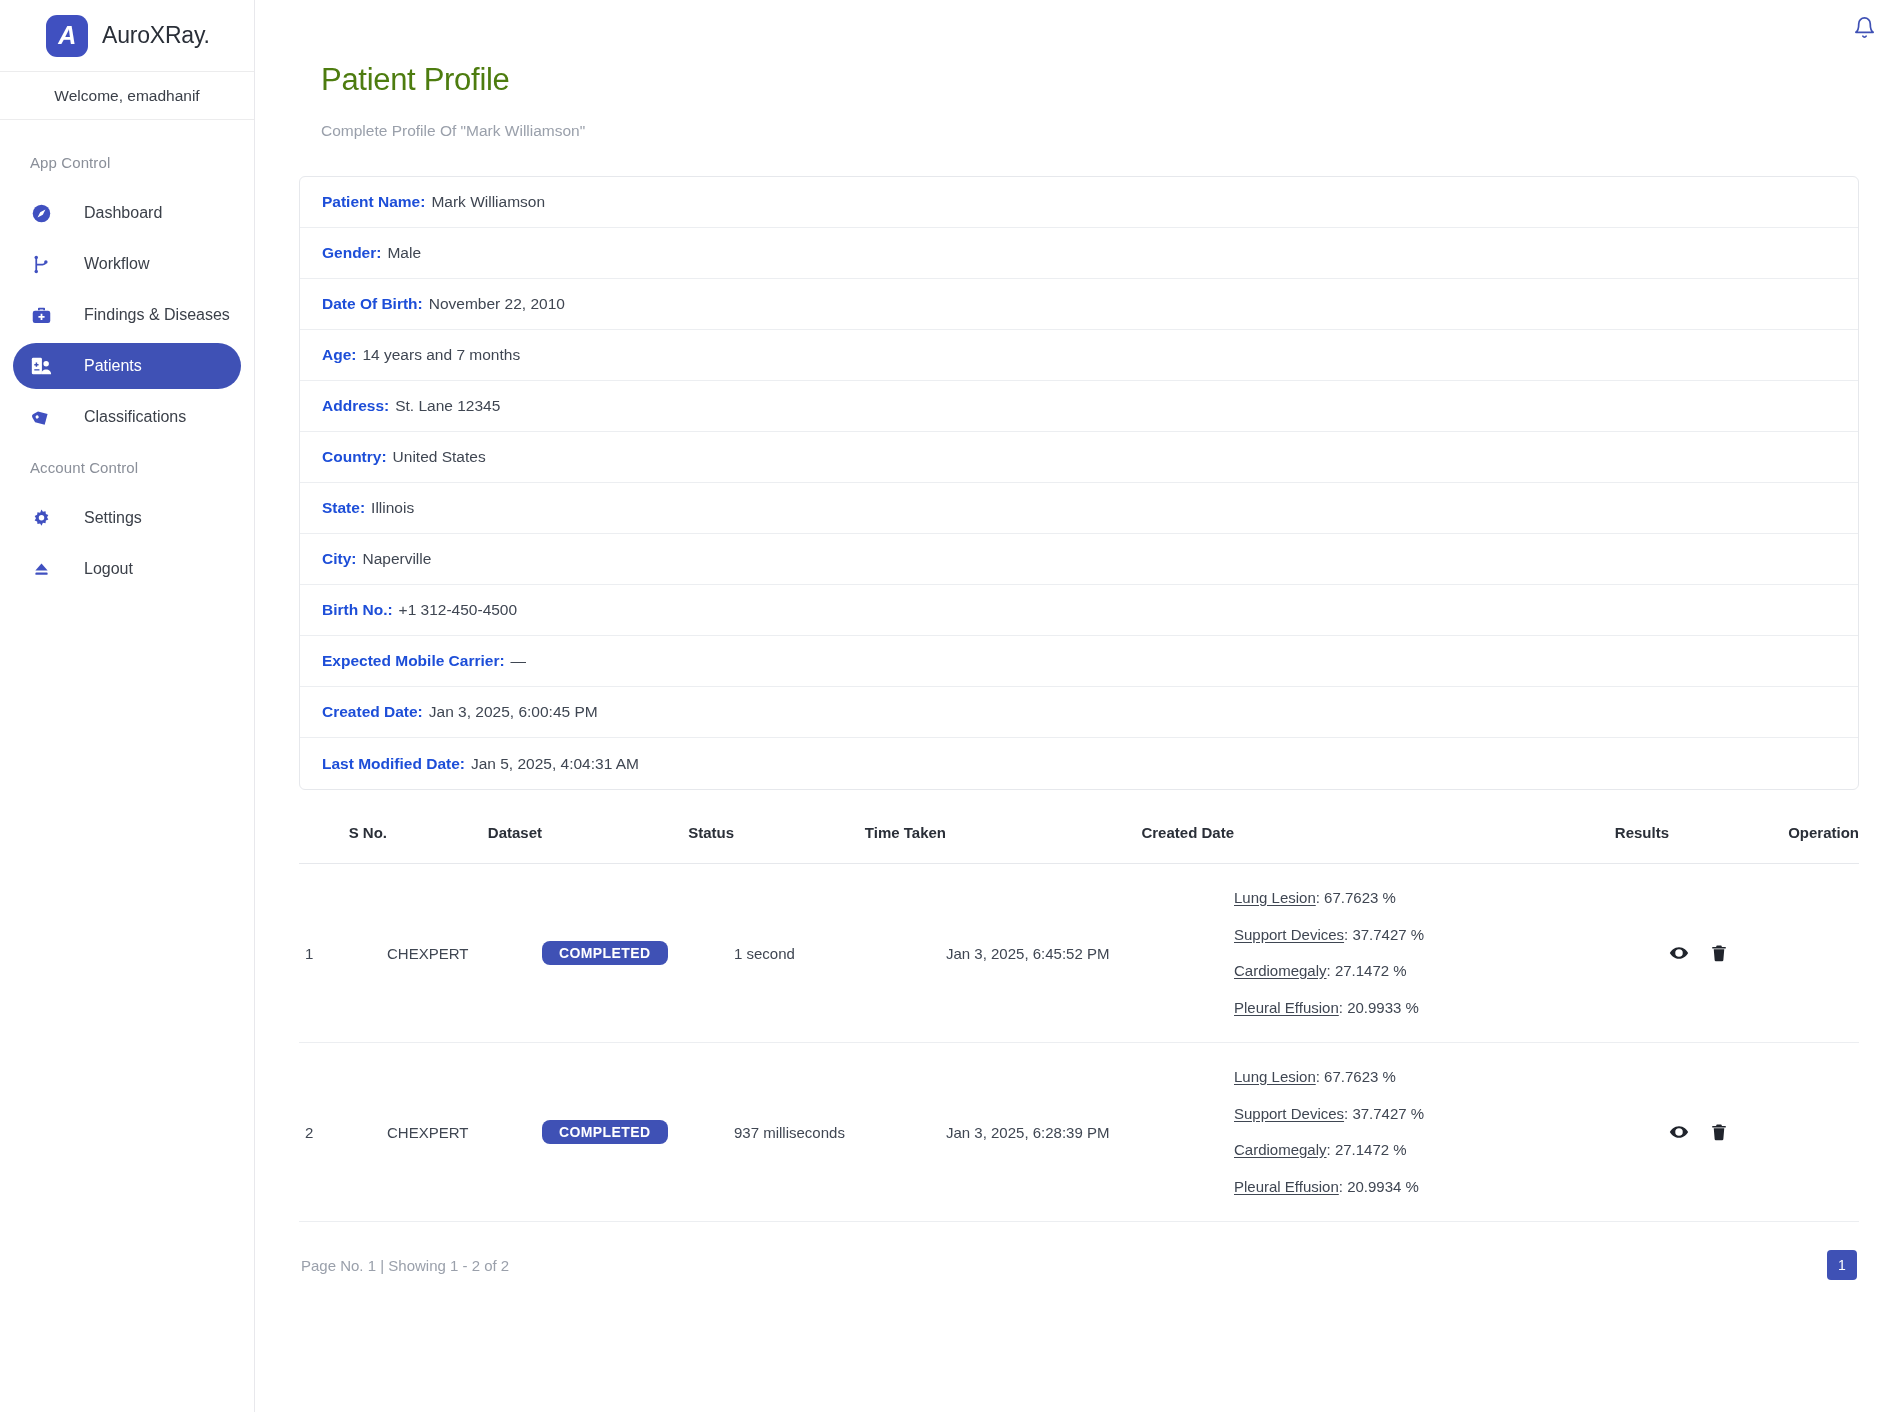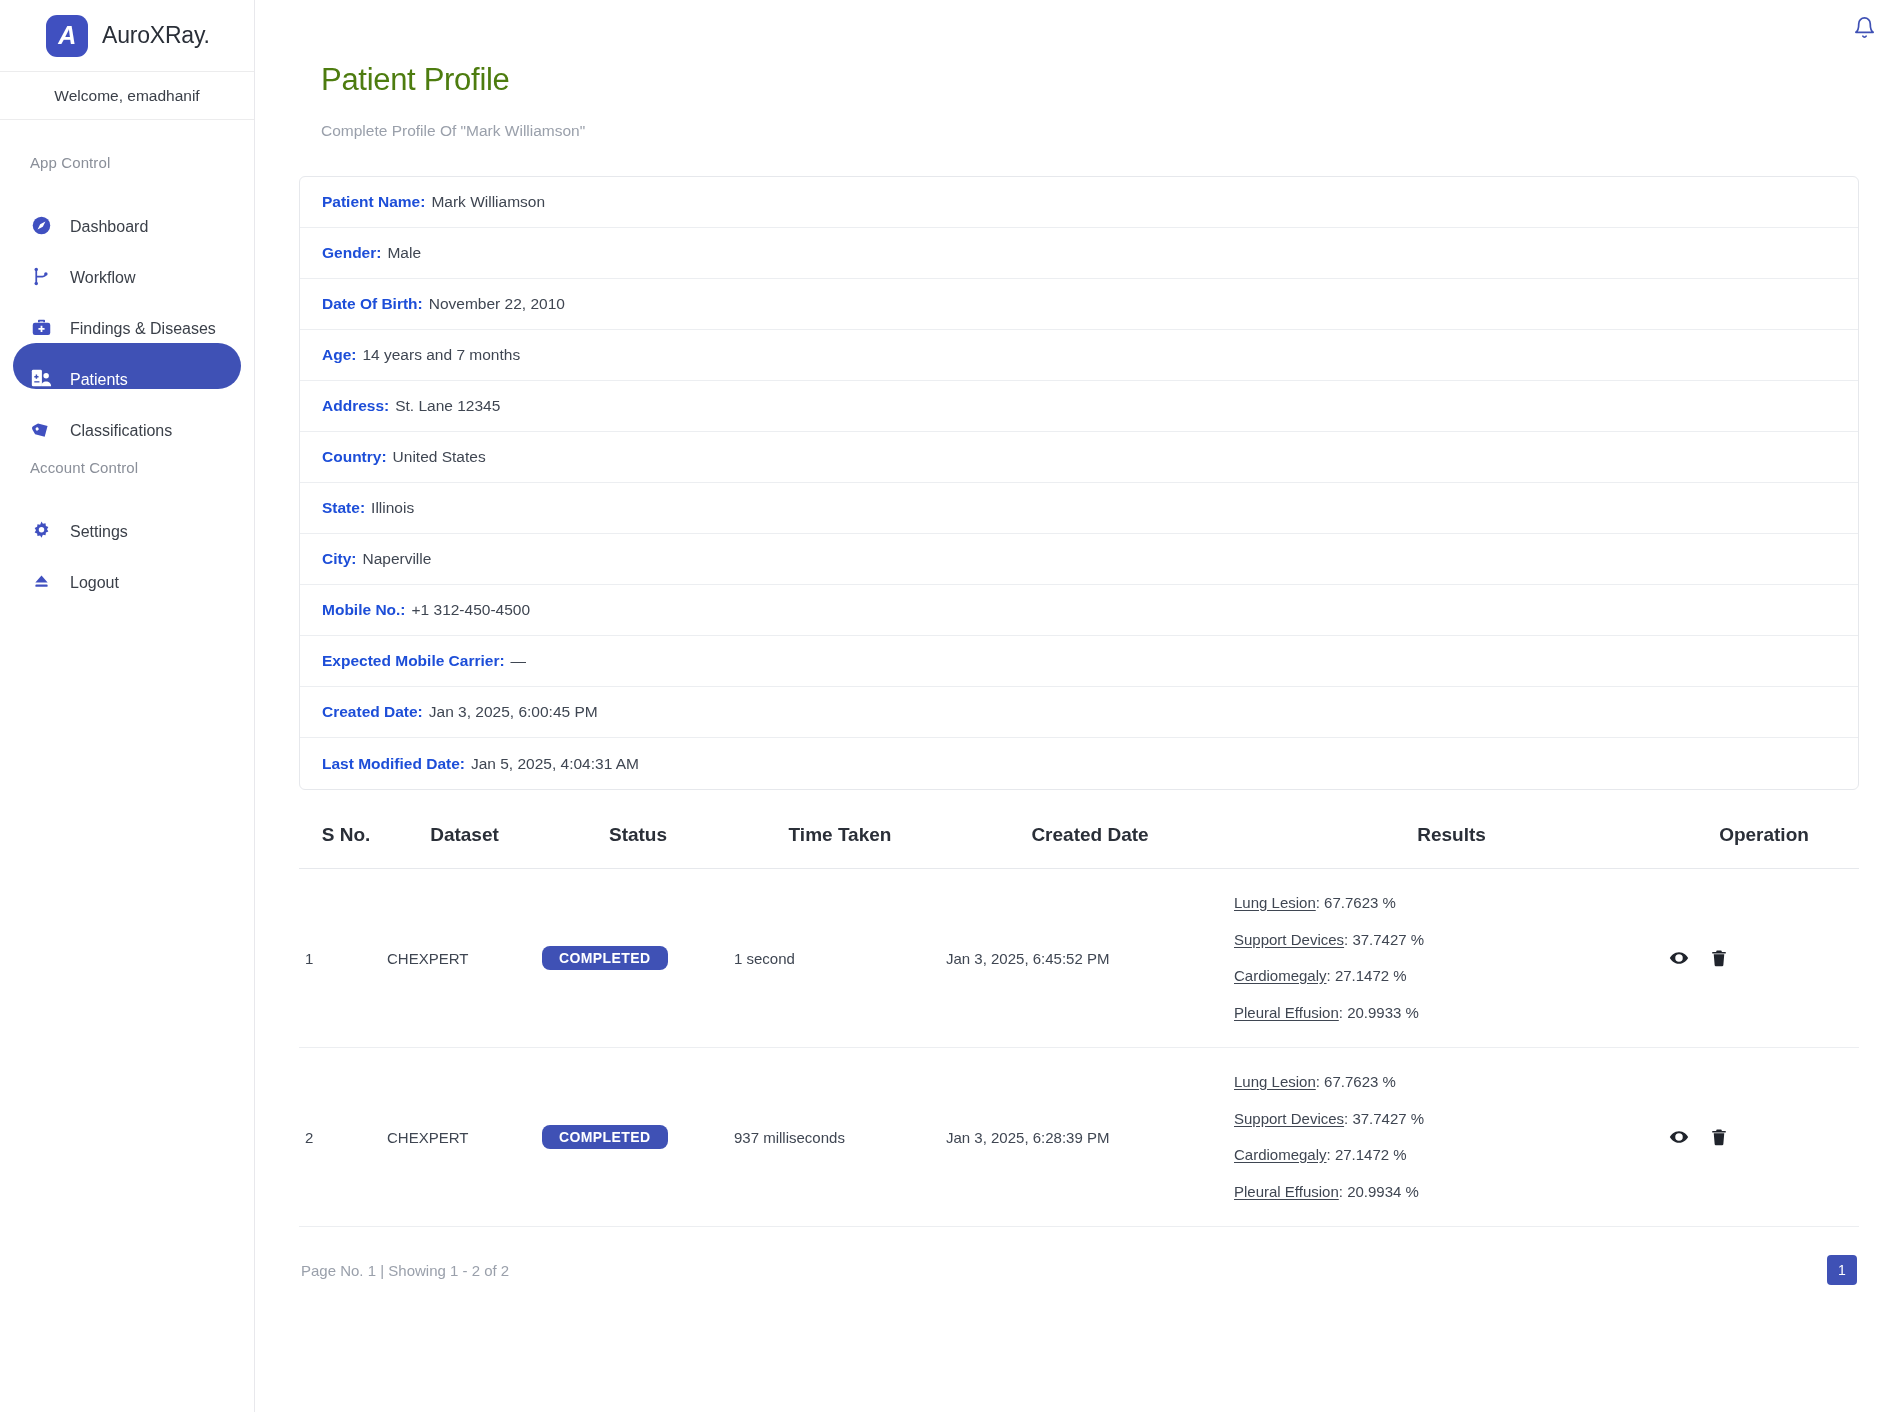--- a/index.html
+++ b/index.html
@@ -67,22 +67,22 @@
     padding-top: 20px;
   }
   .nav-section {
     font-size: 15px;
     color: #8a8f99;
     padding: 14px 0 14px 30px;
     letter-spacing: 0.1px;
   }
   .nav-item {
     display: flex;
-    align-items: flex-end;
-    gap: 18px;
+    align-items: center;
+    gap: 32px;
     height: 46px;
     margin: 5px 13px 5px 13px;
     padding-left: 17px;
     border-radius: 23px;
     color: #3b4049;
     font-size: 16px;
     cursor: pointer;
   }
   .nav-item .ico {
     width: 22px; height: 22px;
@@ -158,22 +158,22 @@
     margin-right: 6px;
   }
 
   
   .res-table {
     width: 100%;
     margin-top: 34px;
     border-collapse: collapse;
   }
   .res-table th {
-    text-align: center;
-    font-size: 19px;
+    text-align: right;
+    font-size: 15px;
     font-weight: 700;
     color: #2a2f38;
     padding: 0 0 22px 0;
     border-bottom: 1px solid #e6e8ec;
     white-space: nowrap;
   }
   .res-table td {
     font-size: 15px;
     color: #3f4652;
     border-bottom: 1px solid #eceef1;
@@ -393,21 +393,21 @@
         </div>
         <div class="profile-row">
           <span class="k">State:</span>
           <span>Illinois</span>
         </div>
         <div class="profile-row">
           <span class="k">City:</span>
           <span>Naperville</span>
         </div>
         <div class="profile-row">
-          <span class="k">Mobile No.:</span>
+          <span class="k">Birth No.:</span>
           <span>+1 312-450-4500</span>
         </div>
         <div class="profile-row">
           <span class="k">Expected Mobile Carrier:</span>
           <span>—</span>
         </div>
         <div class="profile-row">
           <span class="k">Created Date:</span>
           <span>Jan 3, 2025, 6:00:45 PM</span>
         </div>

